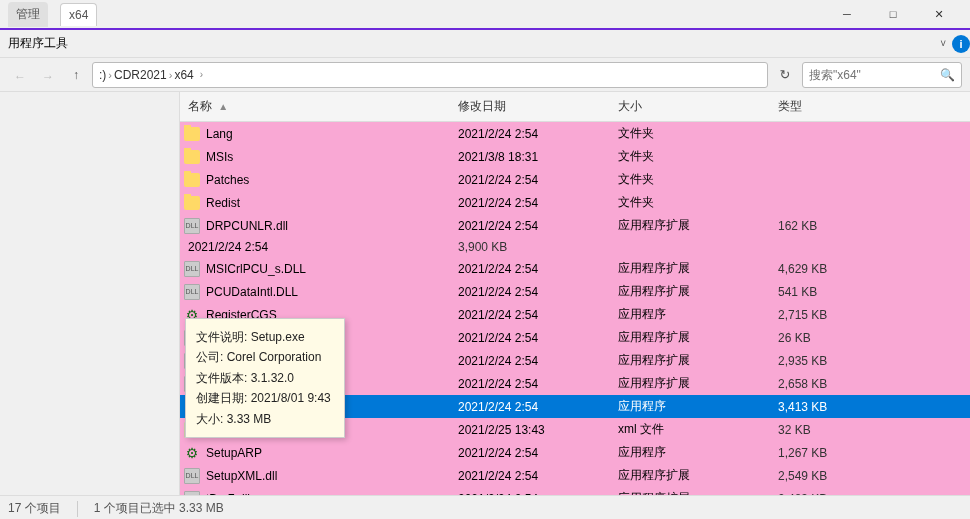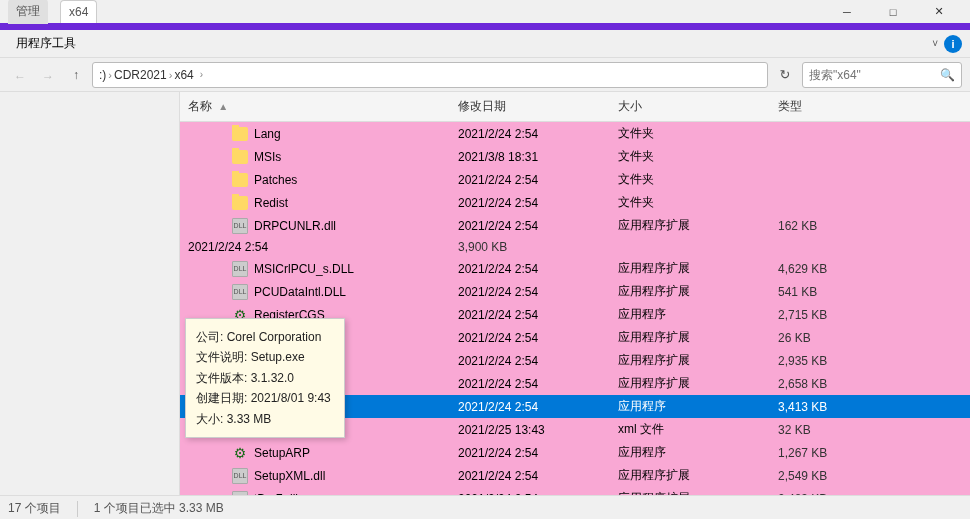--- a/index.html
+++ b/index.html
@@ -14,21 +14,21 @@
     }
 
     
     .title-bar {
       display: flex;
       align-items: center;
       justify-content: space-between;
       background: #f0f0f0;
       height: 30px;
       padding: 0 8px;
-      border-bottom: 7px solid #6d28d9;
+      border-bottom: 2px solid #6d28d9;
     }
     .title-bar-left {
       display: flex;
       align-items: center;
       gap: 12px;
     }
     .title-tab {
       font-size: 12px;
       color: #555;
       padding: 4px 8px;
@@ -56,21 +56,21 @@
       color: #333;
     }
 
     
     .menu-bar {
       display: flex;
       align-items: center;
       justify-content: space-between;
       height: 28px;
       background: #f0f0f0;
-      padding: 0 8px;
+      padding: 0 0;
       border-bottom: 1px solid #ddd;
     }
     .menu-items { display: flex; gap: 4px; align-items: center; }
     .menu-item {
       padding: 2px 8px;
       font-size: 12px;
       cursor: pointer;
       border-radius: 3px;
     }
     .menu-right {
@@ -226,21 +226,20 @@
 
     .file-name-cell {
       display: flex;
       align-items: center;
       gap: 6px;
       padding: 2px 4px 2px 4px;
       font-size: 12px;
       white-space: nowrap;
       overflow: hidden;
       text-overflow: ellipsis;
-      margin-left: 48px;
     }
     .file-cell {
       padding: 2px 8px;
       font-size: 12px;
       white-space: nowrap;
     }
     .file-size {
       padding: 2px 8px;
       font-size: 12px;
       text-align: left;
@@ -577,22 +576,22 @@
     </div>
     <div class="file-cell">2021/2/24 2:54</div>
     <div class="file-cell">应用程序扩展</div>
     <div class="file-size">2,483 KB</div>
   </div>
         </div>
     </div>
   </div>
 
   <div class="tooltip">
+    <div>文件说明: Setup.exe</div>
     <div>公司: Corel Corporation</div>
-    <div>文件说明: Setup.exe</div>
     <div>文件版本: 3.1.32.0</div>
     <div>创建日期: 2021/8/01 9:43</div>
     <div>大小: 3.33 MB</div>
   </div>
 
   <div class="status-bar">
     <span>17 个项目</span>
     <div class="status-sep"></div>
     <span>1 个项目已选中 3.33 MB</span>
   </div>

